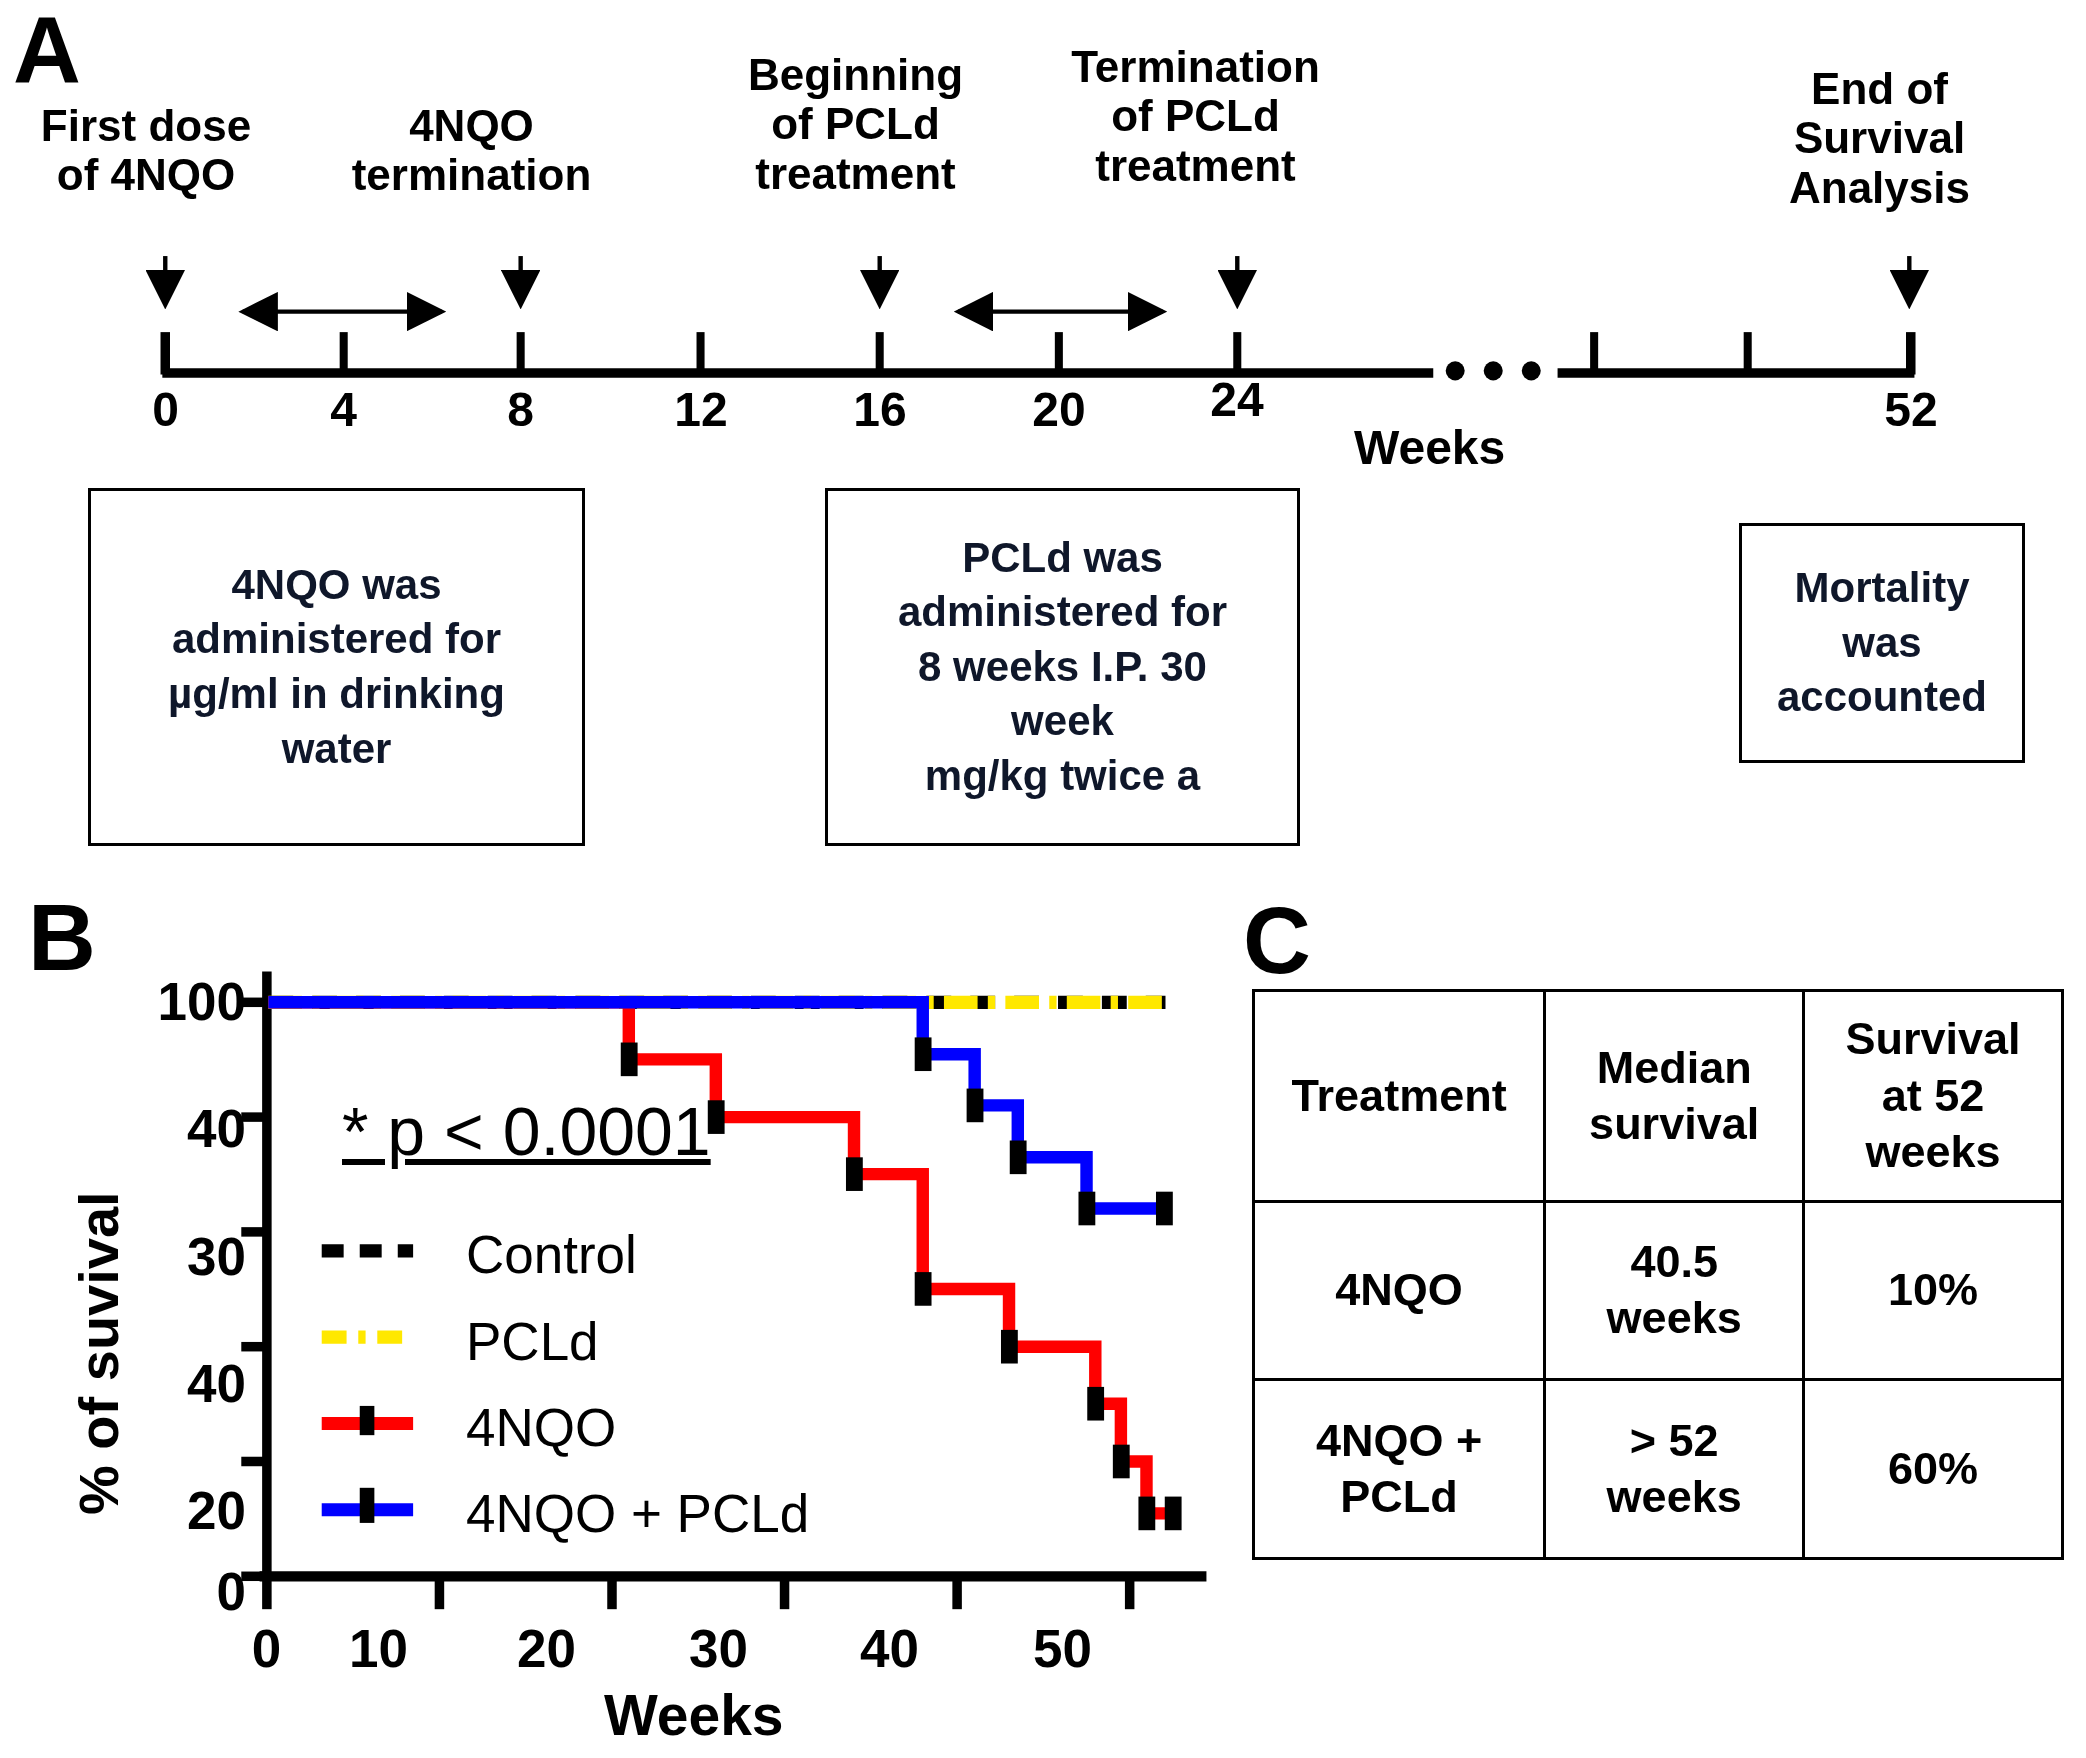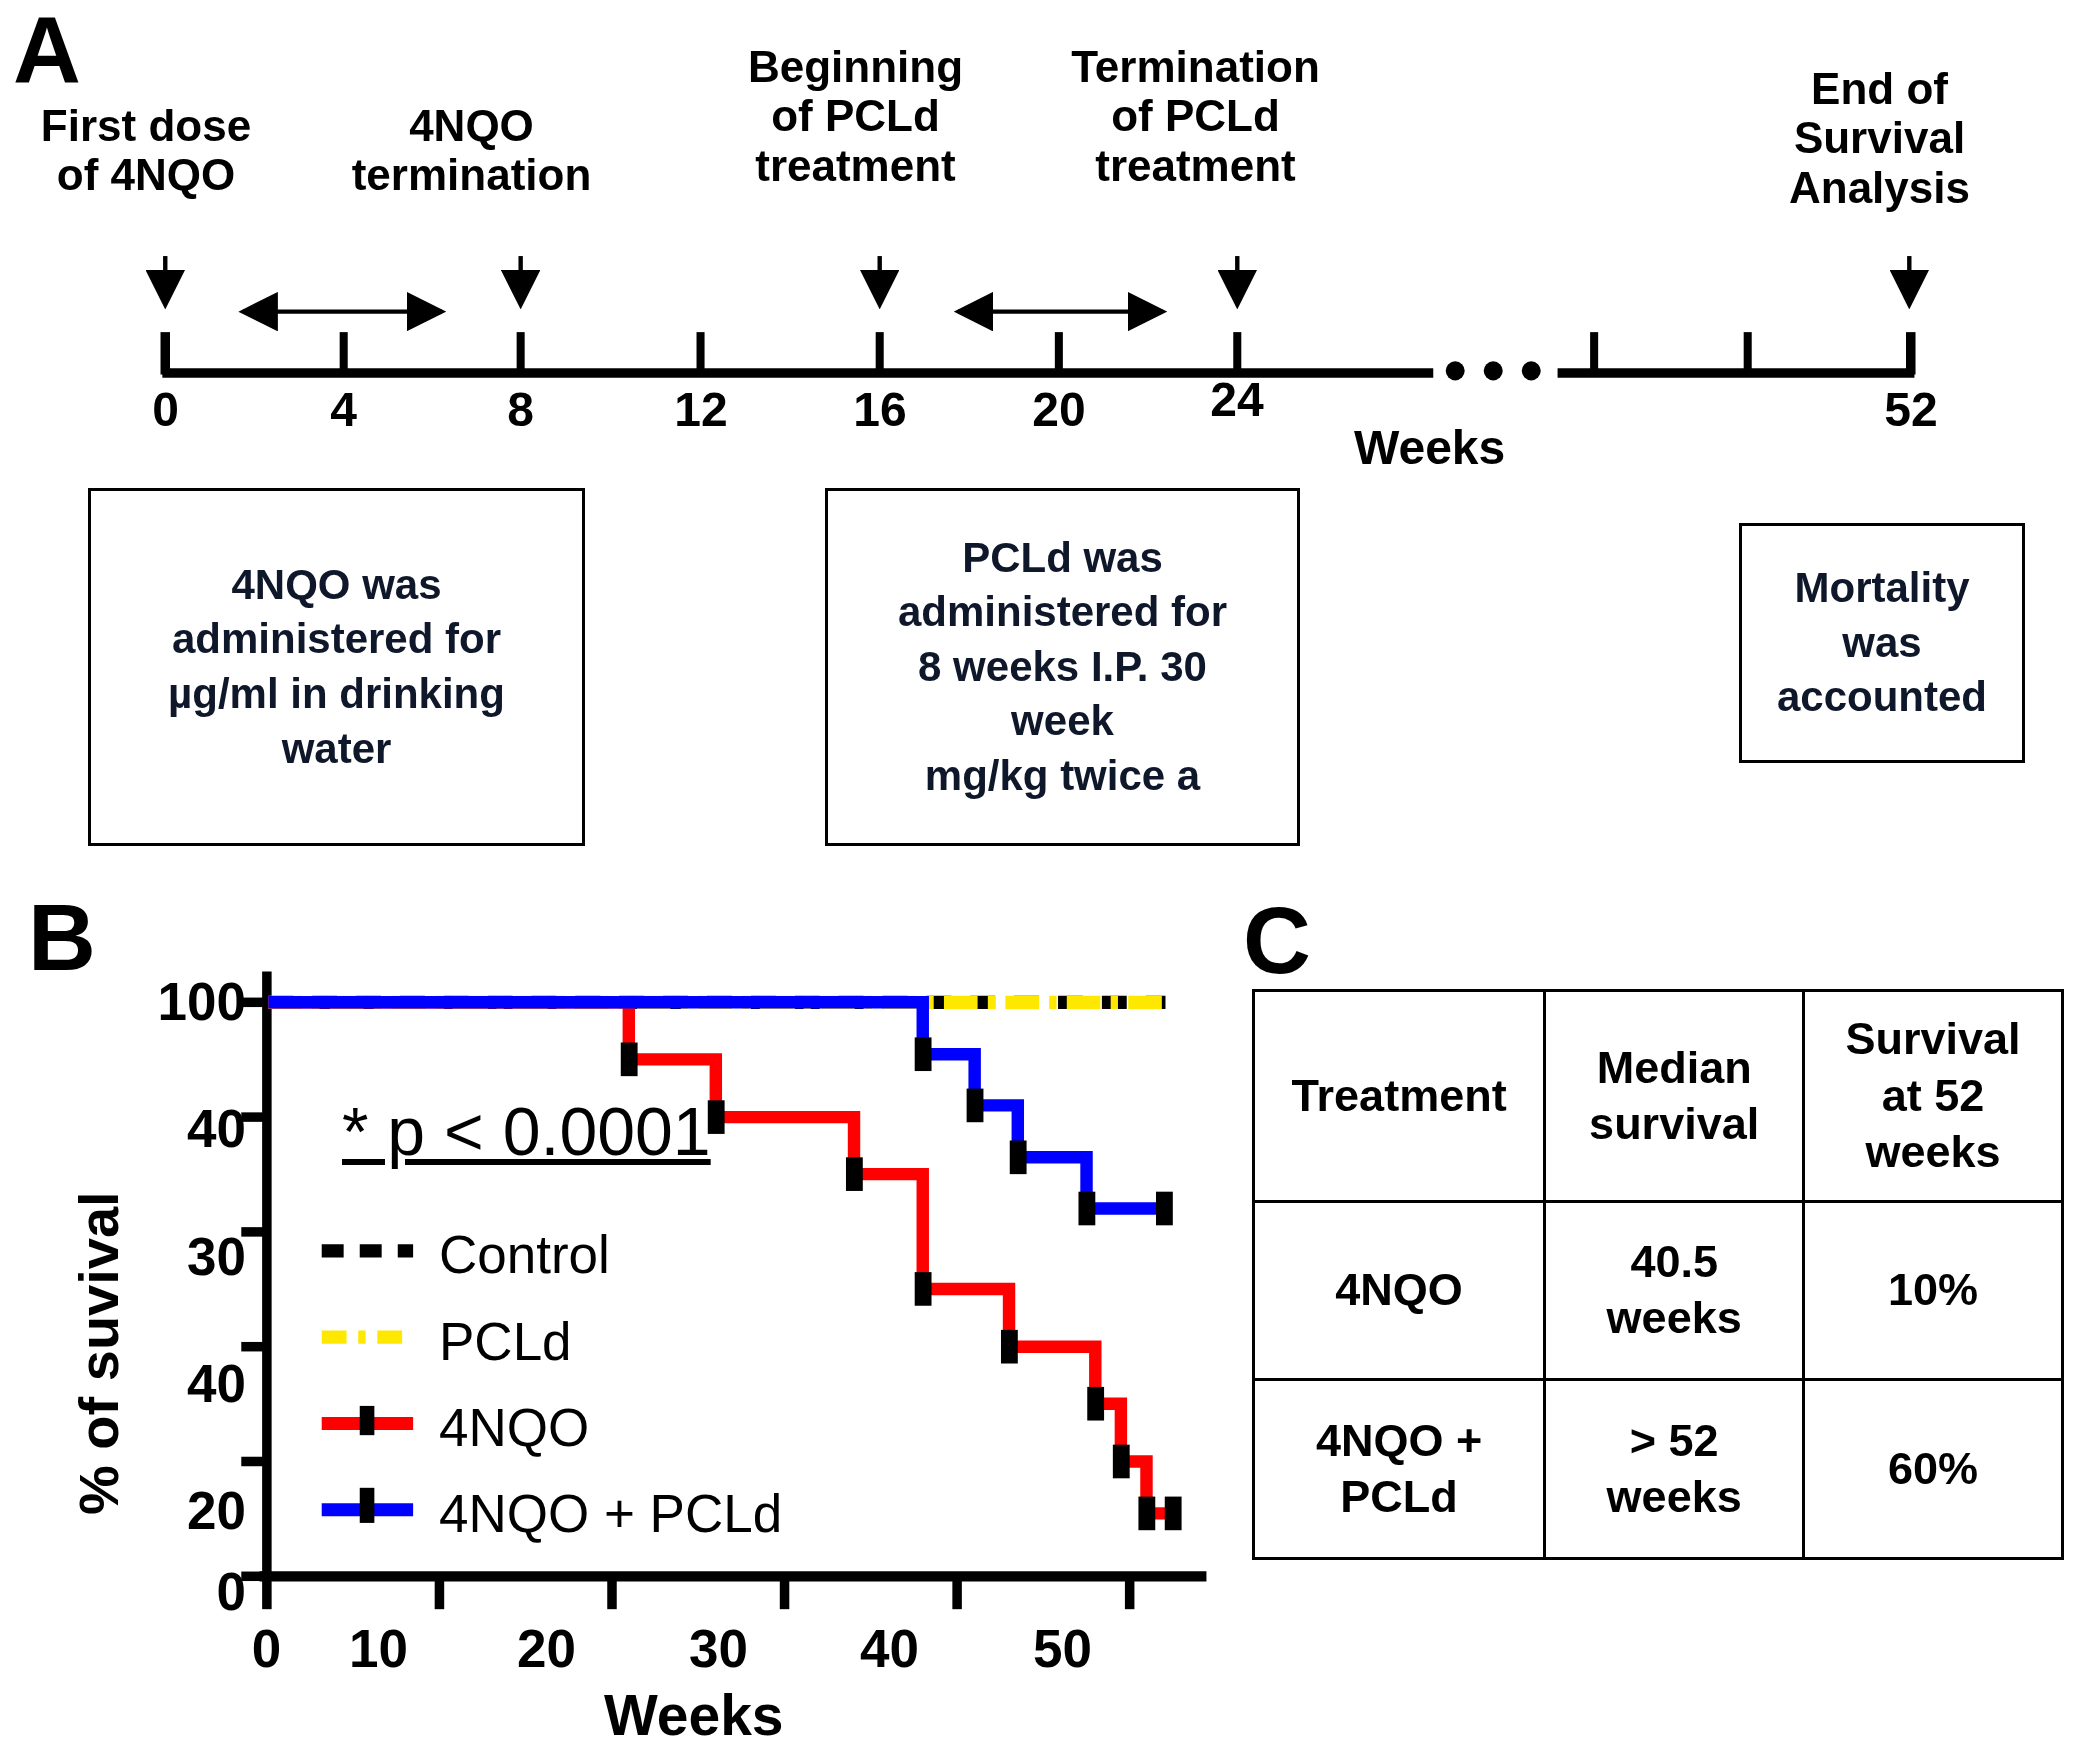--- a/index.html
+++ b/index.html
@@ -7,41 +7,41 @@
   .panel-letter{position:absolute;font-family:"Liberation Sans",sans-serif;font-weight:bold;font-size:94px;line-height:1;color:#000;}
   .tl-label{position:absolute;text-align:center;font-family:"Liberation Sans",sans-serif;font-weight:bold;font-size:44px;line-height:1.12;color:#000;}
   .tl-tick-label{position:absolute;text-align:center;font-family:"Liberation Sans",sans-serif;font-weight:bold;font-size:48px;line-height:1;color:#000;}
   .weeks-word{position:absolute;font-family:"Liberation Sans",sans-serif;font-weight:bold;font-size:48px;color:#000;}
   .infobox{position:absolute;box-sizing:border-box;border:3.7px solid #000;background:#fff;
            display:flex;align-items:center;justify-content:center;text-align:center;
            font-family:"Liberation Sans",sans-serif;font-weight:bold;font-size:42px;line-height:1.30;color:#0f172a;padding:7.3px 10.2px;}
   .ax-num{position:absolute;font-family:"Liberation Sans",sans-serif;font-weight:bold;font-size:53px;line-height:1;color:#000;}
   .ylab{position:absolute;font-family:"Liberation Sans",sans-serif;font-weight:bold;font-size:56px;color:#000;
         transform:rotate(-90deg);transform-origin:left top;white-space:nowrap;}
-  .legend-text{position:absolute;font-family:"Liberation Sans",sans-serif;font-size:53px;line-height:1;color:#000;white-space:nowrap;}
+  .legend-text{position:absolute;font-family:"Liberation Sans",sans-serif;font-size:53px;line-height:1;color:#000;white-space:nowrap;margin-left:27px;}
   .pval{position:absolute;font-family:"Liberation Sans",sans-serif;font-size:68px;line-height:1;color:#000;white-space:nowrap;text-decoration:underline;}
   table.ctab{position:absolute;border-collapse:collapse;background:#fff;}
   table.ctab td{border:3.7px solid #000;text-align:center;vertical-align:middle;
      font-family:"Liberation Sans",sans-serif;font-weight:bold;font-size:45px;line-height:1.25;color:#000;padding:8.8px 5.8px;}
   svg{position:absolute;overflow:visible;}
 </style>
 </head>
 <body>
 
 <div class="panel-letter" style="left:13px;top:4.4px;">A</div>
 
 <div class="tl-label" style="left:29px;top:101px;width:234px;">
   <div>First dose</div>
   <div>of 4NQO</div>
 </div>
 <div class="tl-label" style="left:336px;top:101px;width:271px;">
   <div>4NQO</div>
   <div>termination</div>
 </div>
-<div class="tl-label" style="left:731px;top:42px;width:249px;">
+<div class="tl-label" style="left:731px;top:50px;width:249px;">
   <div>Beginning</div>
   <div>of PCLd</div>
   <div>treatment</div>
 </div>
 <div class="tl-label" style="left:1060px;top:42px;width:271px;">
   <div>Termination</div>
   <div>of PCLd</div>
   <div>treatment</div>
 </div>
 <div class="tl-label" style="left:1770px;top:64px;width:219px;">

